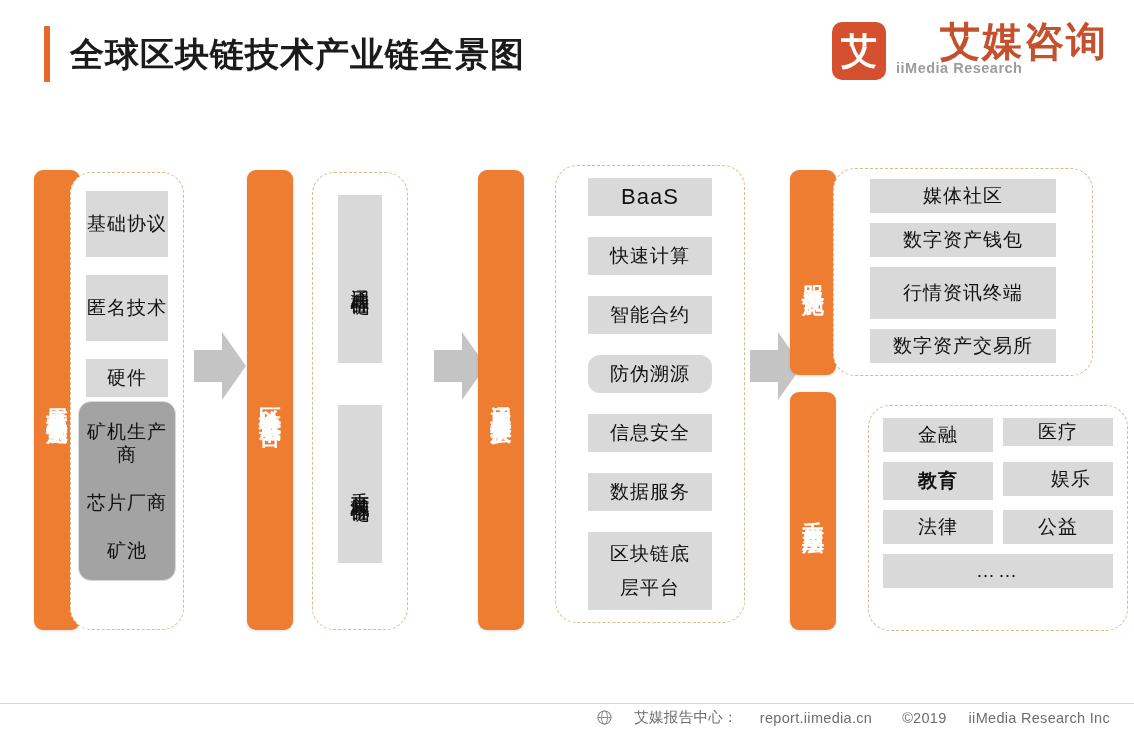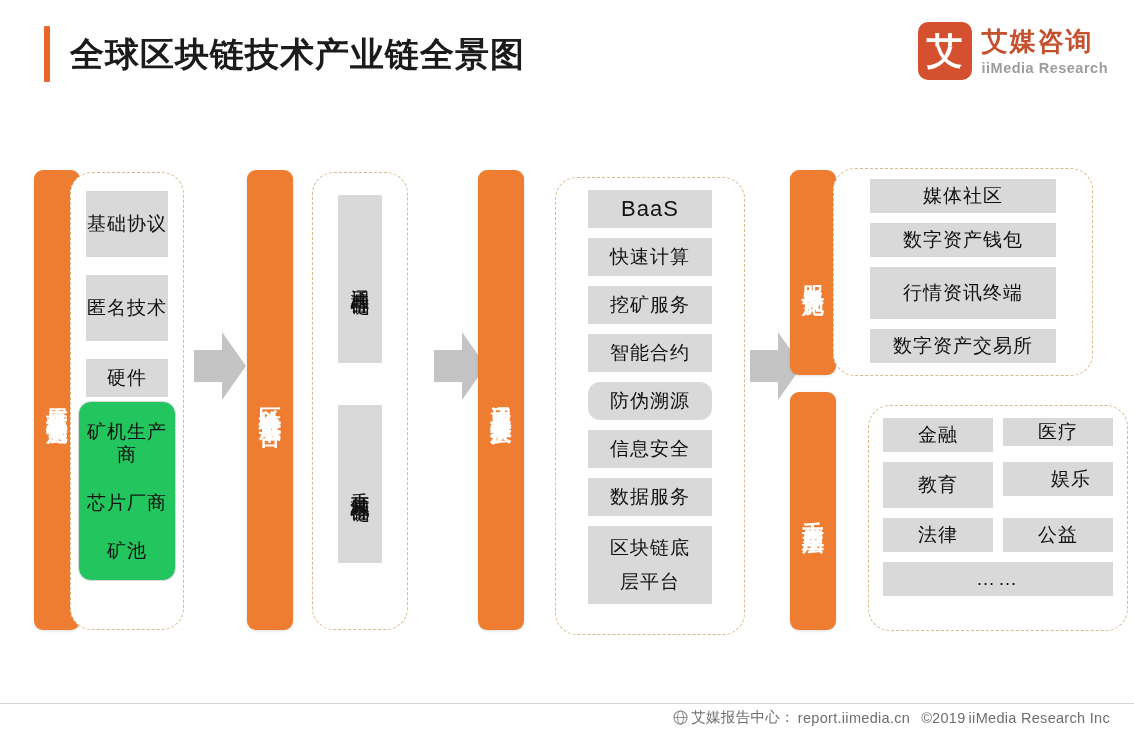--- a/index.html
+++ b/index.html
@@ -23,21 +23,21 @@
     letter-spacing:1px; line-height:52px; white-space:nowrap;
   }
   .logo-wrap { position:absolute; right:26px; top:22px; display:flex; align-items:center; gap:10px; }
   .logo-mark {
     width:54px; height:58px; border-radius:10px; background:#D4502E;
     display:flex; align-items:center; justify-content:center;
     color:#fff; font-size:36px; font-weight:bold; line-height:1;
     font-family:"DejaVu Sans","Liberation Sans",sans-serif;
   }
   .logo-text { display:flex; flex-direction:column; justify-content:center; }
-  .logo-cn { font-size:26px; font-weight:bold; color:#C4502E; letter-spacing:2px; line-height:34px; }
+  .logo-cn { font-size:40px; font-weight:bold; color:#C4502E; letter-spacing:2px; line-height:34px;margin-left:44px; }
   .logo-en { font-size:14.5px; font-weight:bold; color:#9C9C9C; letter-spacing:0.5px; line-height:20px; }
 
   
   .orange-bar {
     position:absolute; background:#EE7D32; border-radius:9px;
     display:flex; align-items:center; justify-content:center;
     color:#ffffff; font-weight:bold; font-size:22px; line-height:26px;
     writing-mode:vertical-rl; text-orientation:upright;
     letter-spacing:3px; text-align:center;
     box-shadow:0 1px 3px rgba(0,0,0,0.13);
@@ -49,36 +49,36 @@
   }
   .chip {
     background:#D9D9D9; color:#111; font-size:19px; line-height:24px;
     display:flex; align-items:center; justify-content:center;
     text-align:center; font-weight:normal; letter-spacing:1px;
   }
   .chip.v {
     writing-mode:vertical-rl; text-orientation:upright; letter-spacing:2px;
   }
   .white-sub {
-    background:#22c55e; border:1.3px solid #DADADA; border-radius:13px;
+    background:#a3a3a3; border:1.3px solid #DADADA; border-radius:13px;
     display:flex; flex-direction:column; align-items:center; justify-content:space-around;
   }
   .white-sub .ws-item {
     font-size:19px; line-height:23px; color:#111; text-align:center;
     width:100%; padding:1px 2px; letter-spacing:1px;
   }
 
   
   .arrow { position:absolute; }
 
   
   .foot-rule { position:absolute; left:0; top:703px; width:1134px; height:1px; background:#D7D7D7; }
   .foot {
     position:absolute; right:24px; top:708px;
-    display:flex; align-items:center; gap:3px;
+    display:flex; align-items:center; gap:22px;
     font-size:14.5px; color:#6E6E6E; white-space:nowrap;
   }
   .foot .seg { letter-spacing:0.3px; }
   .globe { width:15px; height:15px; display:block; }
 </style>
 </head>
 <body>
 
 <div id="canvas">
 
@@ -120,24 +120,23 @@
   </div>
 
   <div class="arrow" style="left:432px; top:330px; width:56px; height:72px;">
     <svg width="56" height="72" viewBox="0 0 56 72">
       <polygon points="2,20 30,20 30,2 54,36 30,70 30,52 2,52" fill="#C4C4C4"></polygon>
     </svg>
   </div>
 
   <div class="orange-bar" style="left:478px; top:170px; width:46px; height:460px; font-size:21px; letter-spacing:2px;">通用应用及技术扩展层</div>
 
-  <div class="dash-card" style="left:555px; top:177px; width:190px; height:458px; padding:12px 10px; justify-content:flex-start;">
+  <div class="dash-card" style="left:555px; top:165px; width:190px; height:458px; padding:12px 10px; justify-content:space-between;">
     <div class="chip" style="width:124px; height:38px; margin-bottom:10px; font-size:22px;">BaaS</div>
     <div class="chip" style="width:124px; height:38px; margin-bottom:10px;">快速计算</div>
-    <div class="chip" style="width:124px; height:38px; margin-bottom:10px;">挖矿服务</div>
     <div class="chip" style="width:124px; height:38px; margin-bottom:10px;">智能合约</div>
     <div class="chip" style="width:124px; height:38px; margin-bottom:10px;border-radius:12px;">防伪溯源</div>
     <div class="chip" style="width:124px; height:38px; margin-bottom:10px;">信息安全</div>
     <div class="chip" style="width:124px; height:38px; margin-bottom:10px;">数据服务</div>
     <div class="chip" style="width:124px; height:78px; padding:0 16px; line-height:34px;">区块链底层平台</div>
   </div>
 
   <div class="arrow" style="left:748px; top:330px; width:56px; height:72px;">
     <svg width="56" height="72" viewBox="0 0 56 72">
       <polygon points="2,20 30,20 30,2 54,36 30,70 30,52 2,52" fill="#C4C4C4"></polygon>
@@ -152,21 +151,21 @@
     <div class="chip" style="width:186px; height:52px; margin-bottom:10px;">行情资讯终端</div>
     <div class="chip" style="width:186px; height:34px;">数字资产交易所</div>
   </div>
 
   <div class="orange-bar" style="left:790px; top:392px; width:46px; height:238px; font-size:22px;">垂直应用层</div>
 
   <div class="dash-card" style="left:868px; top:405px; width:260px; height:226px; padding:12px 14px; justify-content:flex-start;">
     <div style="display:grid; grid-template-columns:1fr 1fr; gap:10px 10px; width:100%;">
       <div class="chip" style="height:34px;">金融</div>
       <div class="chip" style="height:28px;">医疗</div>
-      <div class="chip" style="height:46px;">教育</div>
+      <div class="chip" style="height:38px;font-weight:bold;">教育</div>
       <div class="chip" style="height:34px;padding-left:26px;">娱乐</div>
       <div class="chip" style="height:34px;text-align:right;">法律</div>
       <div class="chip" style="height:34px;">公益</div>
       <div class="chip" style="height:34px; grid-column:1 / span 2; letter-spacing:3px;">……</div>
     </div>
   </div>
 
   <div class="foot-rule"></div>
   <div class="foot">
     <svg class="globe" viewBox="0 0 16 16">

